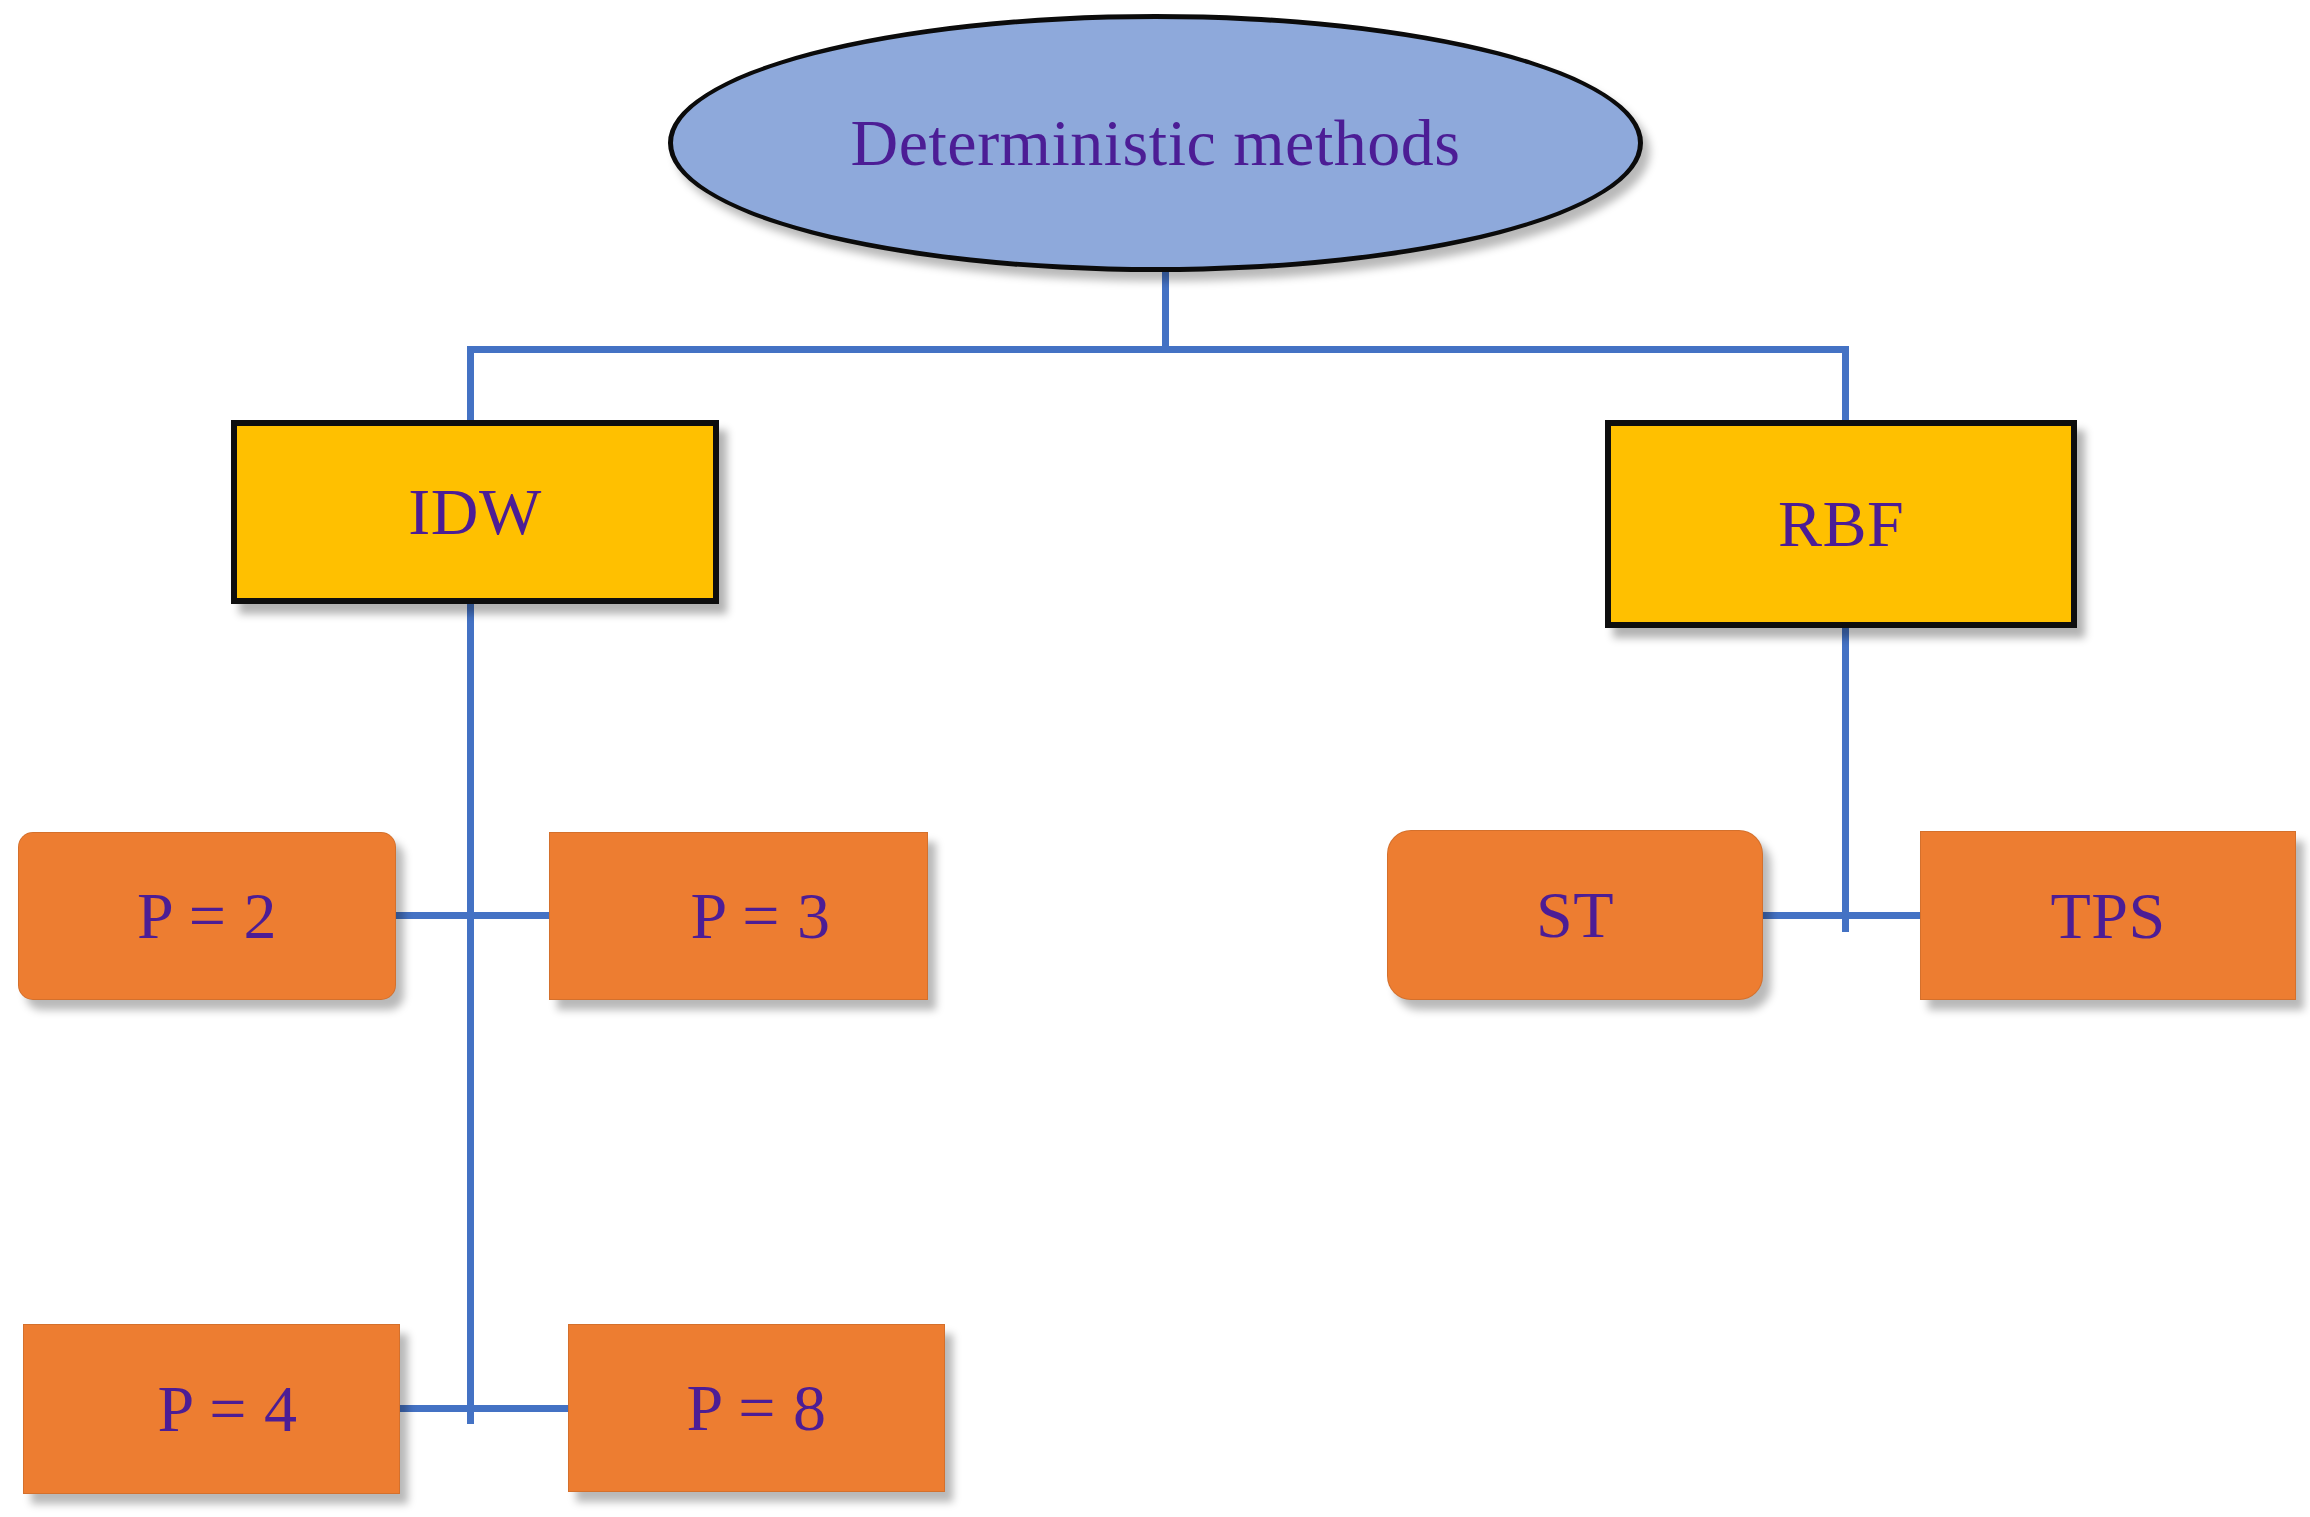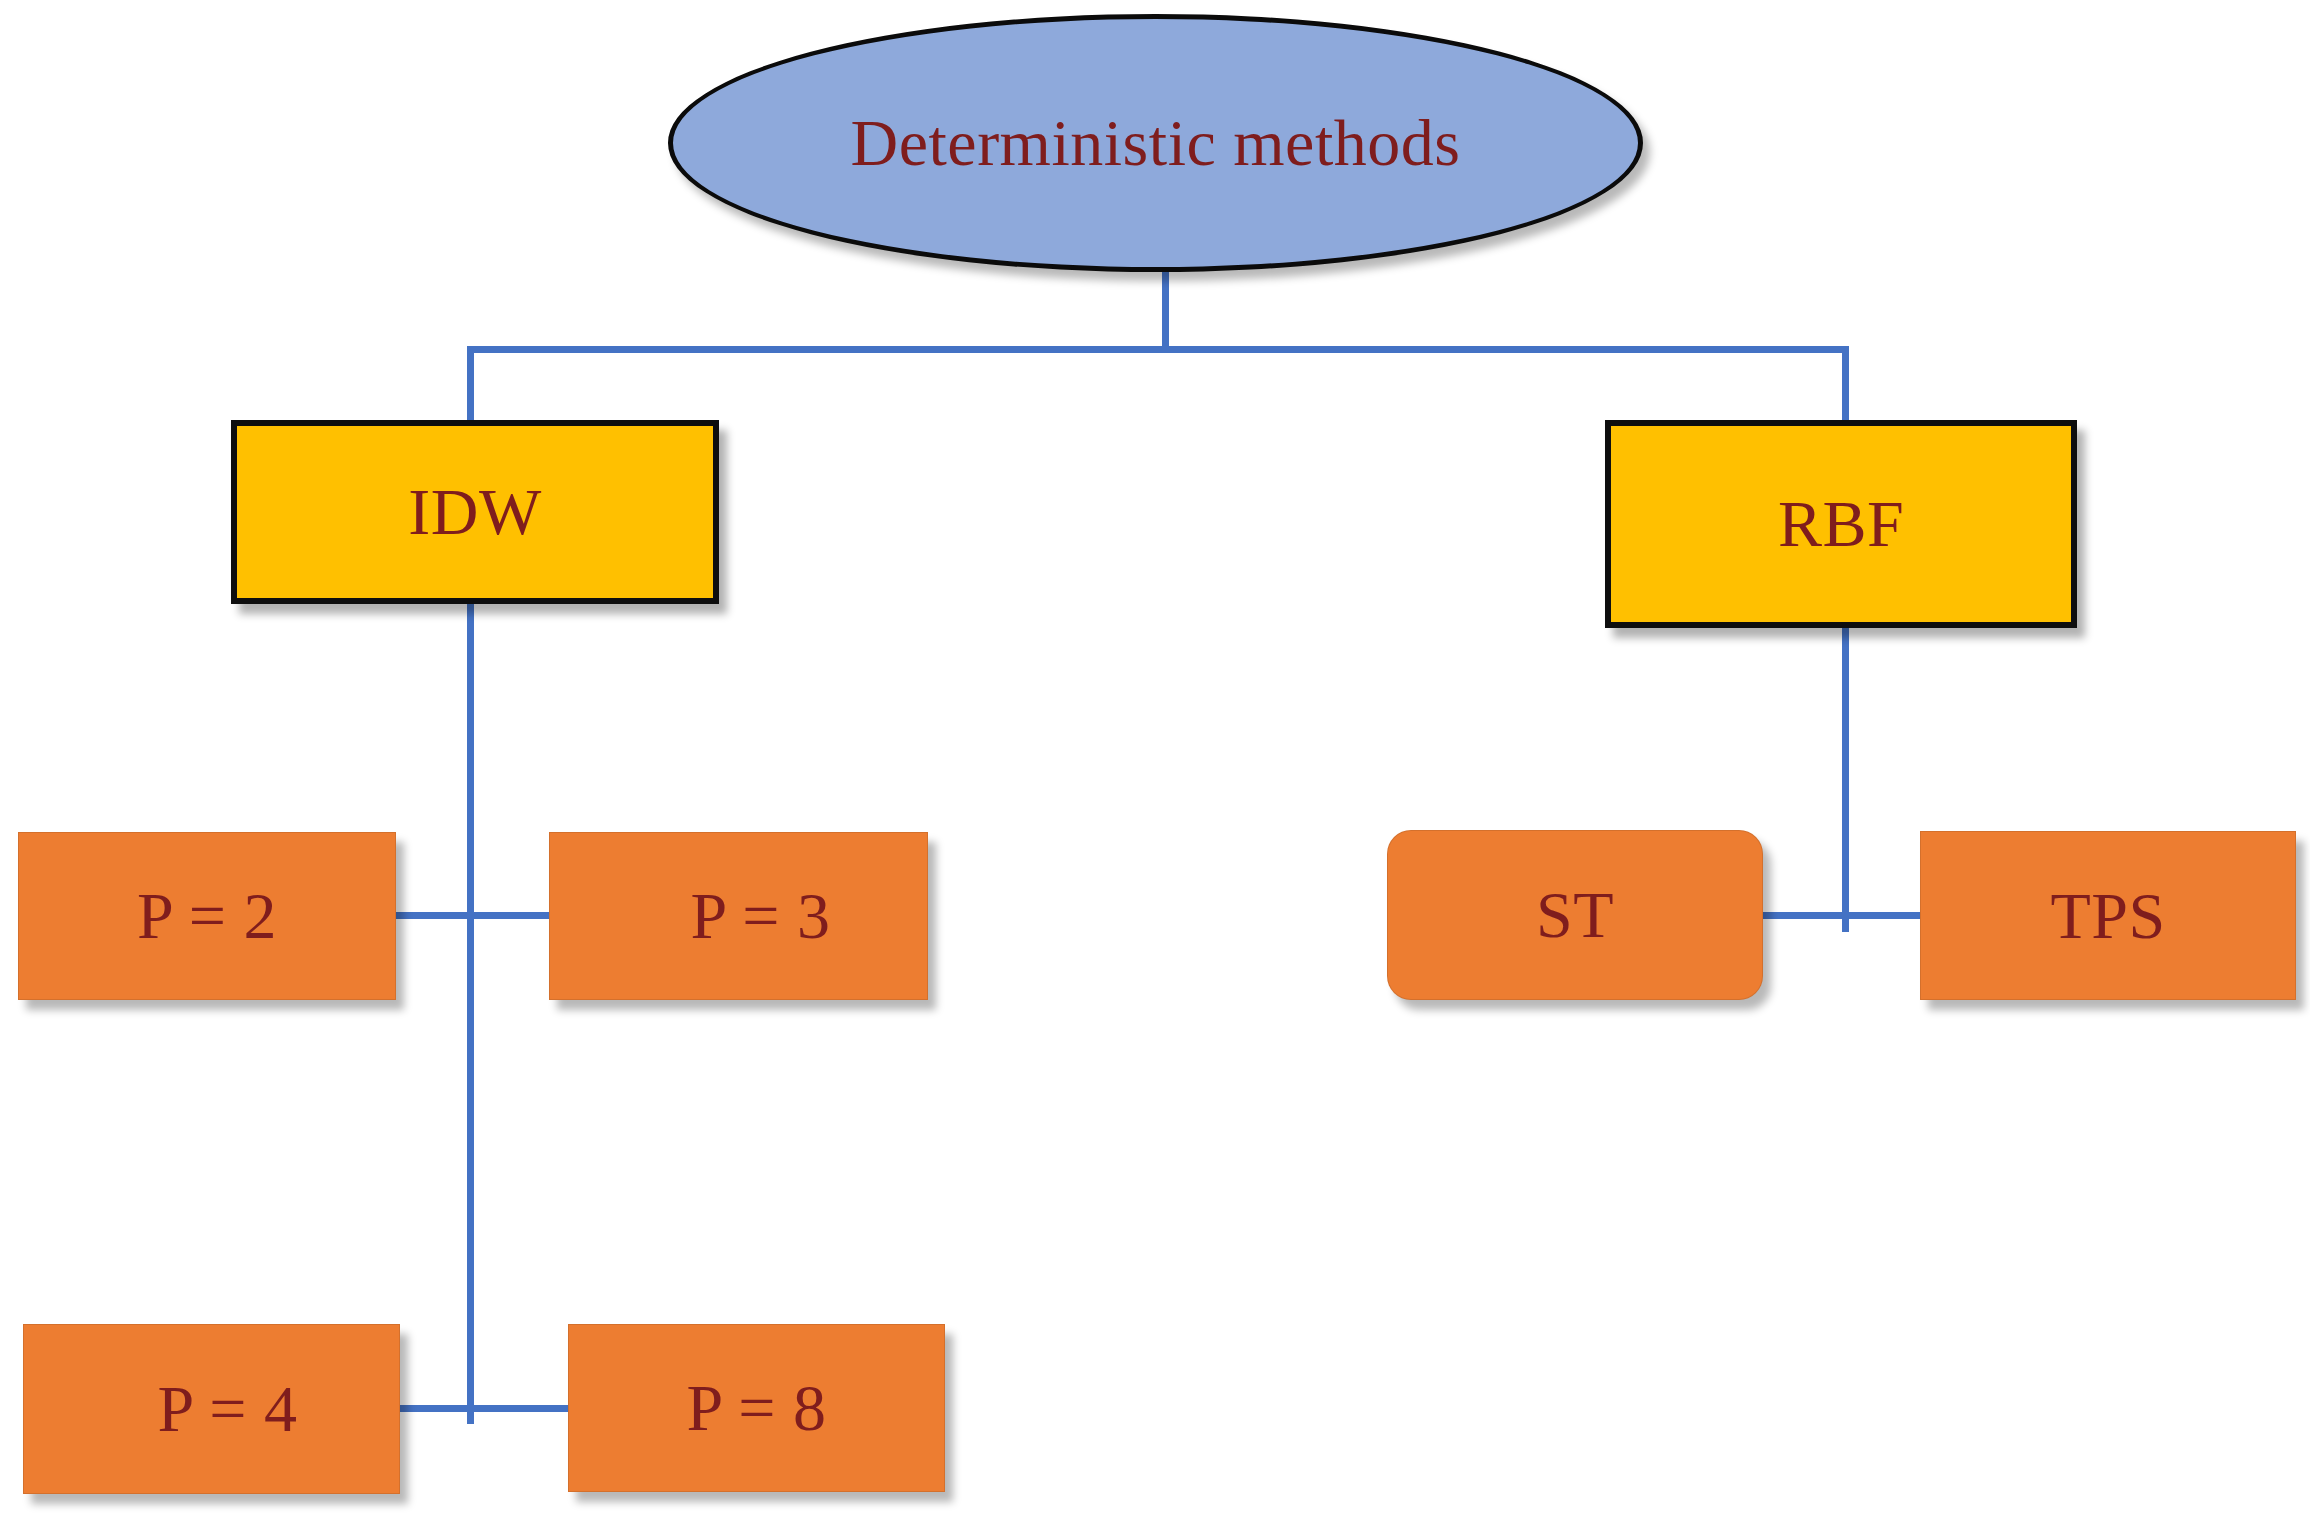--- a/index.html
+++ b/index.html
@@ -48,42 +48,42 @@
     border: 6px solid #0e0e0e;
     box-shadow: 8px 10px 8px rgba(0,0,0,0.30);
   }
   .branch-idw { left: 231px; top: 420px; width: 488px; height: 184px; text-align: center; }
   .branch-rbf { left: 1605px; top: 420px; width: 472px; height: 208px; }
   .leaf-box {
     background: var(--leaf-fill, #ED7D31);
     border: 1px solid rgba(0,0,0,0.10);
     box-shadow: 8px 10px 8px rgba(0,0,0,0.28);
   }
-  .leaf-p2  { left: 18px;   top: 832px;  width: 378px; height: 168px; }
+  .leaf-p2  { left: 18px;   top: 832px;  width: 378px; height: 168px; border-radius: 15px; }
   .leaf-p3  { left: 549px;  top: 832px;  width: 379px; height: 168px; padding-left: 44px; }
   .leaf-st  { left: 1387px; top: 830px;  width: 376px; height: 170px; border-radius: 24px; }
   .leaf-tps { left: 1920px; top: 831px;  width: 376px; height: 169px; }
   .leaf-p4  { left: 23px;   top: 1324px; width: 377px; height: 170px; padding-left: 32px; }
   .leaf-p5  { left: 568px;  top: 1324px; width: 377px; height: 168px; }
 
   
   .l-root-stem   { left: 1162px; top: 260px;  width: 7px;    height: 90px; }
   .l-top-h       { left: 467px;  top: 346px;  width: 1382px; height: 7px; }
   .l-idw-drop    { left: 467px;  top: 346px;  width: 7px;    height: 78px; }
   .l-rbf-drop    { left: 1842px; top: 346px;  width: 7px;    height: 78px; }
   .l-idw-stem    { left: 467px;  top: 600px;  width: 7px;    height: 824px; }
   .l-rbf-stem    { left: 1842px; top: 598px;  width: 7px;    height: 334px; }
   .l-p23-h       { left: 390px;  top: 912px;  width: 166px;  height: 7px; }
   .l-sttps-h     { left: 1760px; top: 912px;  width: 166px;  height: 7px; }
   .l-p45-h       { left: 395px;  top: 1405px; width: 178px;  height: 7px; }
 </style>
 </head>
 <body>
 
-<div id="canvas" style="--ellipse-fill: #8EA9DB; --branch-fill: #FFC000; --leaf-fill: #ED7D31; --line-color: #4472C4; color: #7f1d1d; background: rgb(255, 255, 255);">
+<div id="canvas" style="--ellipse-fill: #8EA9DB; --branch-fill: #FFC000; --leaf-fill: #ED7D31; --line-color: #4472C4; color: #4c1d95; background: rgb(255, 255, 255);">
 
   <div class="line l-root-stem"></div>
   <div class="line l-top-h"></div>
   <div class="line l-idw-drop"></div>
   <div class="line l-rbf-drop"></div>
   <div class="line l-idw-stem"></div>
   <div class="line l-rbf-stem"></div>
   <div class="line l-p23-h"></div>
   <div class="line l-sttps-h"></div>
   <div class="line l-p45-h"></div>

